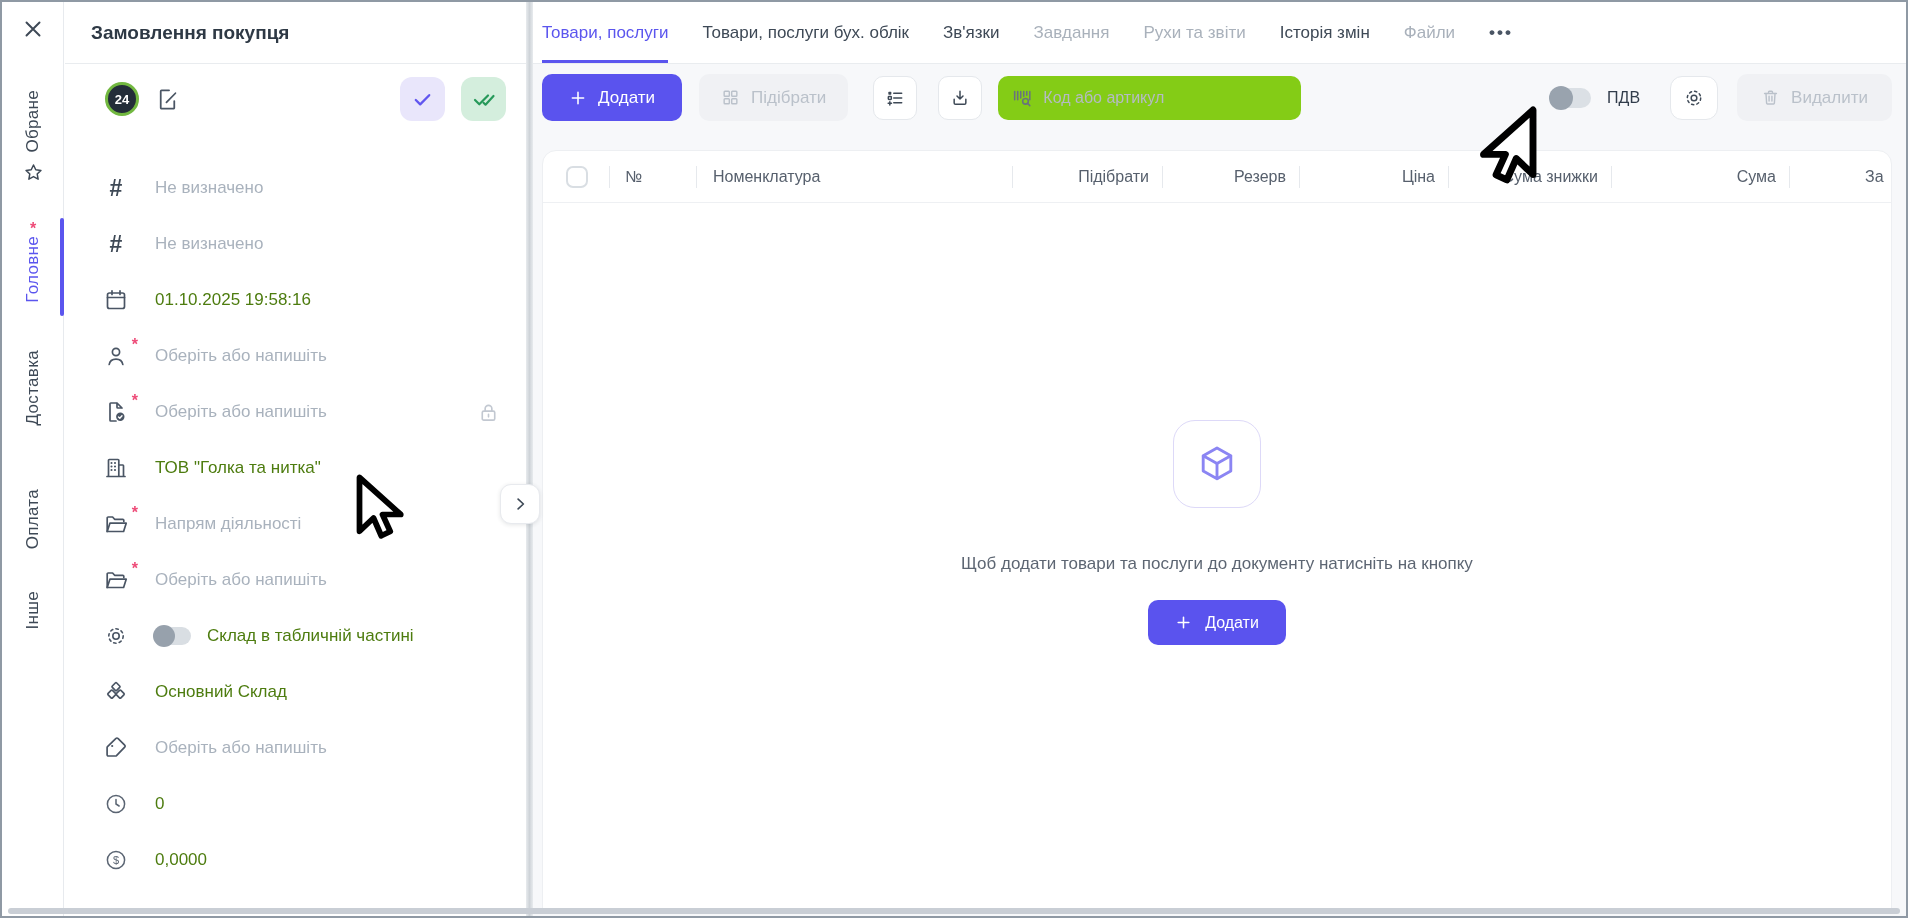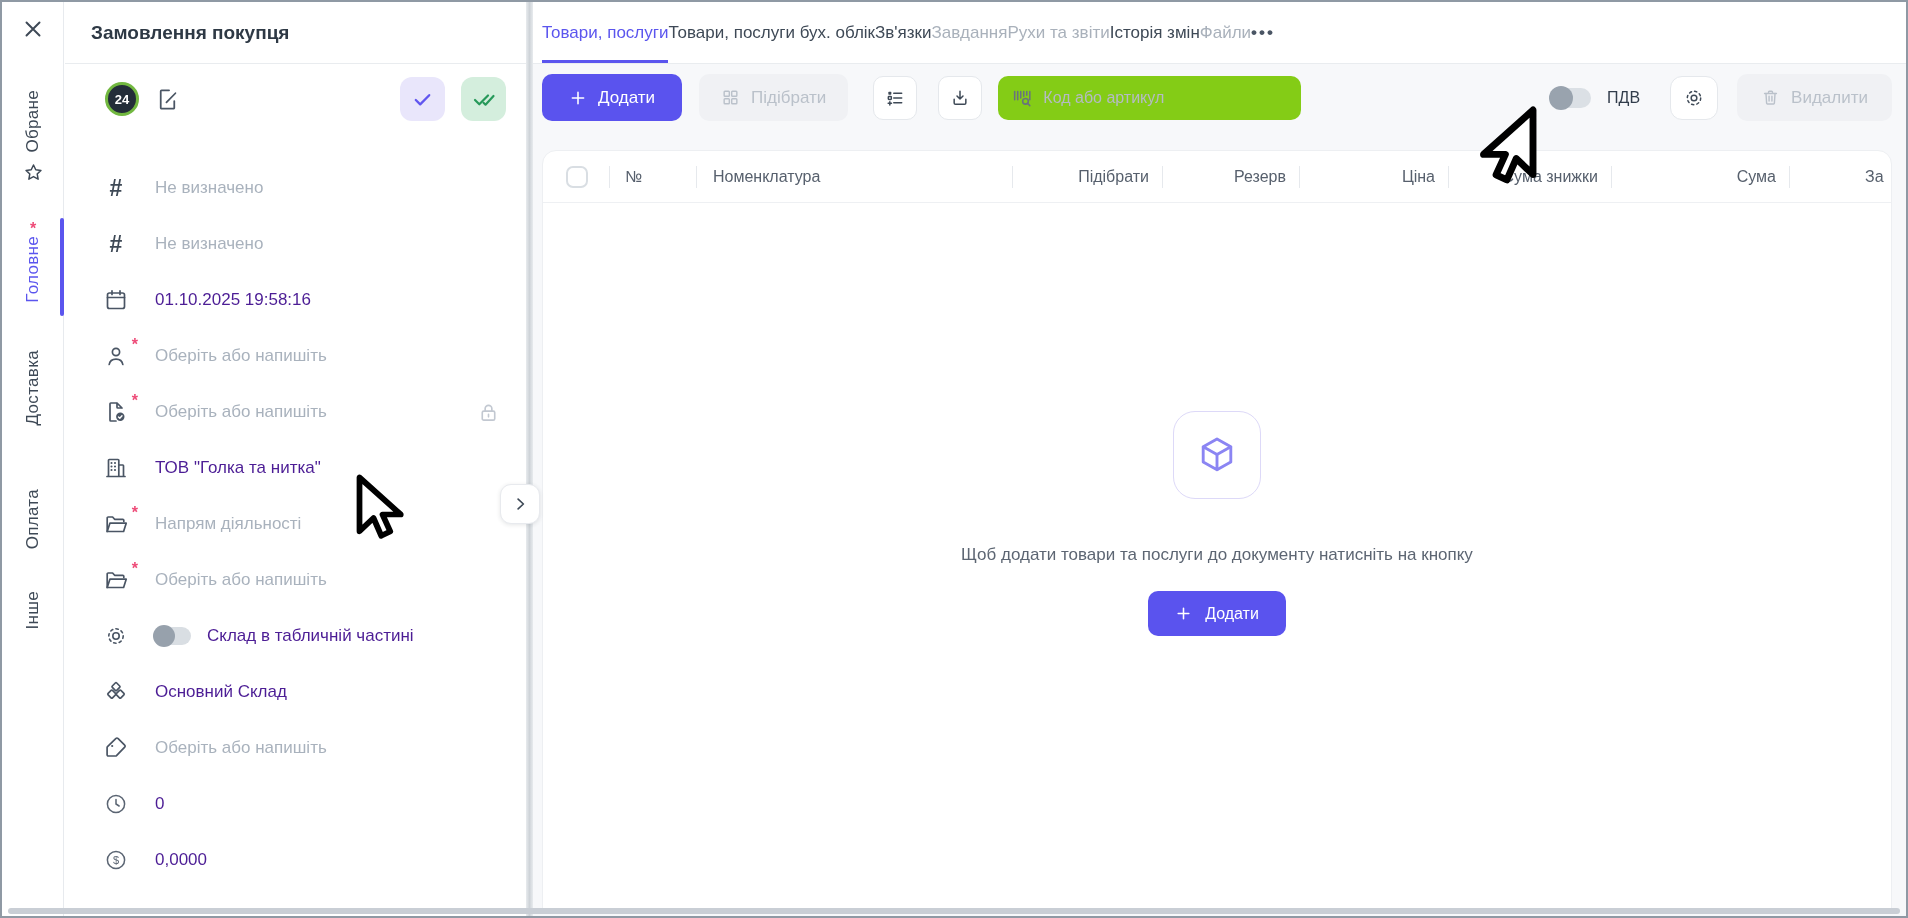--- a/index.html
+++ b/index.html
@@ -40,40 +40,40 @@
 
   .fields { margin-top:39px; }
   .field-row { height:56px; display:flex; align-items:center; padding:0 26px 0 38px; cursor:pointer; }
   .field-icon { position:relative; width:26px; height:26px; color:#4a5564; flex:none;
                 display:flex; align-items:center; justify-content:center; }
   .field-icon.soft { color:#5a6472; }
   .req-mark { position:absolute; top:-7px; right:-9px; color:#ee4b78;
               font-size:16px; font-weight:bold; }
   .req-mark::after { content:"*"; }
   .hash-glyph { font-size:23px; font-weight:600; color:#3e4956; line-height:1; }
-  .field-text { margin-left:26px; font-size:17px; color:#4c1d95; white-space:nowrap; }
+  .field-text { margin-left:26px; font-size:17px; color:#4d7c0f; white-space:nowrap; }
   .field-text.placeholder { color:#a9b2bd; }
   .lock { margin-left:auto; color:#c2c8d1; display:flex; }
   .mini-toggle { position:relative; width:36px; height:18px; border-radius:9px;
                  background:#d9dee3; margin-right:16px; flex:none; cursor:pointer; }
   .mini-toggle .knob { position:absolute; left:-2px; top:-2px; width:22px; height:22px;
                        border-radius:50%; background:#97a1ac; }
 
   
   .divider { position:absolute; left:524px; top:0; width:7px; height:100%;
              background:linear-gradient(90deg,#e8ebee,#ced3d8,#e8ebee); z-index:4; }
   .collapse-btn { position:absolute; left:498px; top:482px; width:40px; height:40px;
                   background:#fff; border:1px solid #e8eaee; border-radius:11px;
                   box-shadow:0 1px 4px rgba(40,50,60,.12); display:flex; align-items:center;
                   justify-content:center; color:#3e4956; cursor:pointer; z-index:6; }
 
   
   .main { position:absolute; left:531px; top:0; right:0; bottom:0; background:#f7f8fa; }
   .tabbar { height:62px; background:#fff; border-bottom:1px solid #e9ecef;
-            display:flex; align-items:center; padding-left:9px; }
+            display:flex; align-items:center; padding-left:9px; gap:34px; }
   .tab { height:100%; display:flex; align-items:center; font-size:17px; color:#3e4956;
          border-bottom:3px solid transparent; padding-top:3px; cursor:pointer; white-space:nowrap; }
   .tab.active { color:#5b55ee; border-bottom-color:#5b55ee; }
   .tab.muted { color:#a9b1bb; }
   .tab.more { font-weight:bold; letter-spacing:2px; color:#4a5564; }
 
   .toolbar { display:flex; align-items:center; padding:10px 14px 0 9px; }
   .btn { display:inline-flex; align-items:center; justify-content:flex-start; gap:11px;
          height:47px; border:none; border-radius:10px; font-size:17px;
          font-family:inherit; cursor:pointer; }
@@ -117,21 +117,21 @@
   .th.c-qty   { width:150px; }
   .th.c-res   { width:137px; }
   .th.c-price { width:149px; }
   .th.c-disc  { width:163px; }
   .th.c-sum   { width:178px; }
   .th.c-last  { flex:1;text-decoration:underline; }
   .th.c-last span { position:absolute; left:75px; white-space:nowrap; }
   .hdr-checkbox { width:22px; height:22px; border:2px solid #d9dee3; border-radius:7px;
                   background:#fff; cursor:pointer; }
 
-  .empty-state { position:absolute; left:0; right:0; top:260px; text-align:center; }
+  .empty-state { position:absolute; left:0; right:0; top:269px; text-align:center; }
   .empty-icon-box { width:88px; height:88px; margin:0 auto; border:1.5px solid #ddd9f8;
                     border-radius:22px; display:flex; align-items:center; justify-content:center;
                     color:#8b85f3; }
   .empty-msg { margin-top:46px; font-size:17px; color:#5d6673; }
   .empty-btn { margin-top:26px; height:45px; padding:0 27px; gap:13px; font-size:16px; }
 
   .bottom-scroll { position:absolute; left:6px; right:6px; bottom:2px; height:6px;
                    background:#c9ced5; border-radius:3px; z-index:9; }
 
   .cursor { position:absolute; z-index:20; pointer-events:none; }

